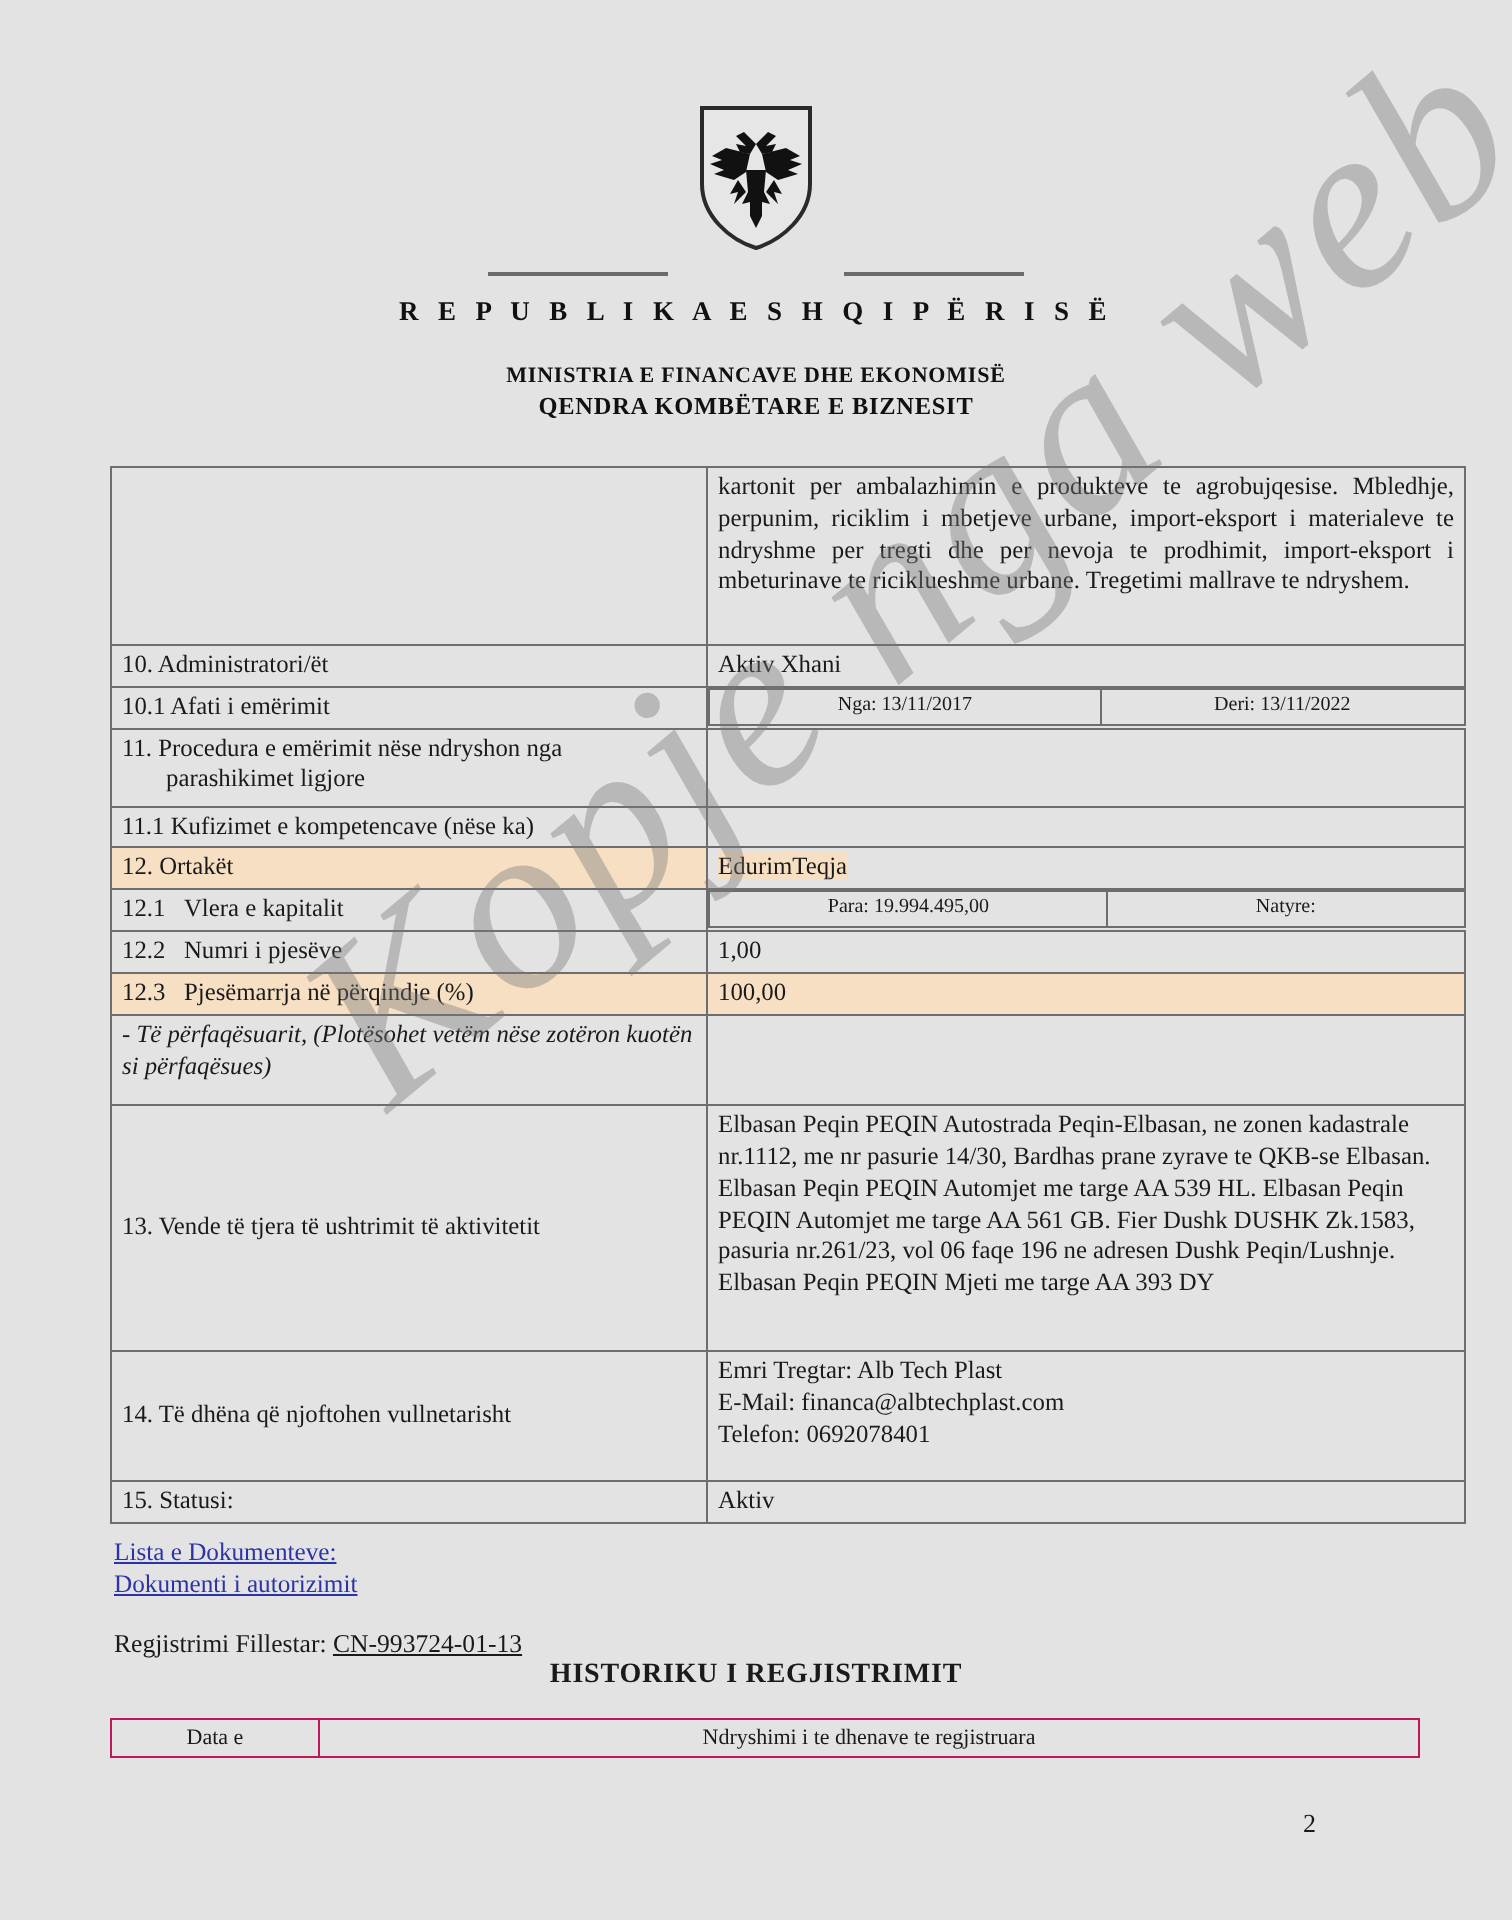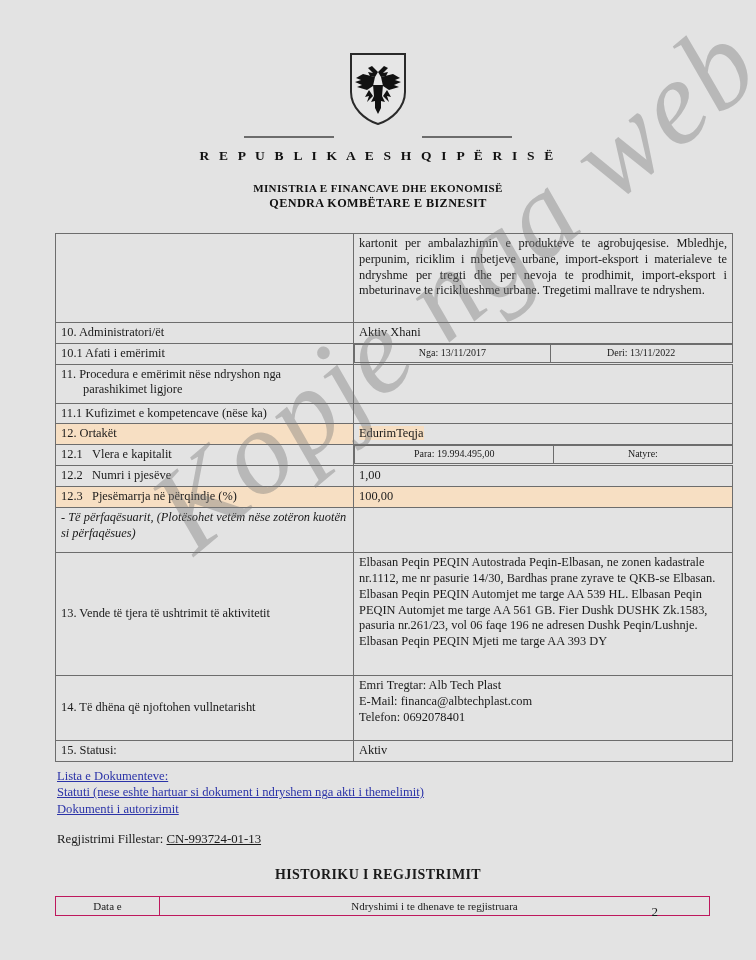--- a/index.html
+++ b/index.html
@@ -169,21 +169,20 @@
   }
 
   
   #historiku-title {
     position: relative;
     z-index: 2;
     text-align: center;
     font-size: 14px;
     font-weight: 700;
     letter-spacing: 0.4px;
-    margin-top: 20px;
   }
   #hist-wrap {
     position: relative;
     z-index: 2;
     margin: 13px 46px 0 55px;
   }
   table.hist {
     border-collapse: collapse;
     width: 655px;
     table-layout: fixed;
@@ -342,21 +341,20 @@
         <td class="label">15. Statusi:</td>
         <td class="value">Aktiv</td>
       </tr>
 
     </tbody>
       </table>
   </div>
 
   <div id="links">
     <a href="#">Lista e Dokumenteve:</a>
-    <a href="#">Statuti (nese eshte hartuar si dokument i ndryshem nga akti i themelimit)</a>
     <a href="#">Dokumenti i autorizimit</a>
   </div>
 
   <div id="regjistrimi">
     <span>Regjistrimi Fillestar:</span>
     <span class="code">CN-993724-01-13</span>
   </div>
 
   <div id="historiku-title">HISTORIKU I REGJISTRIMIT</div>
 

